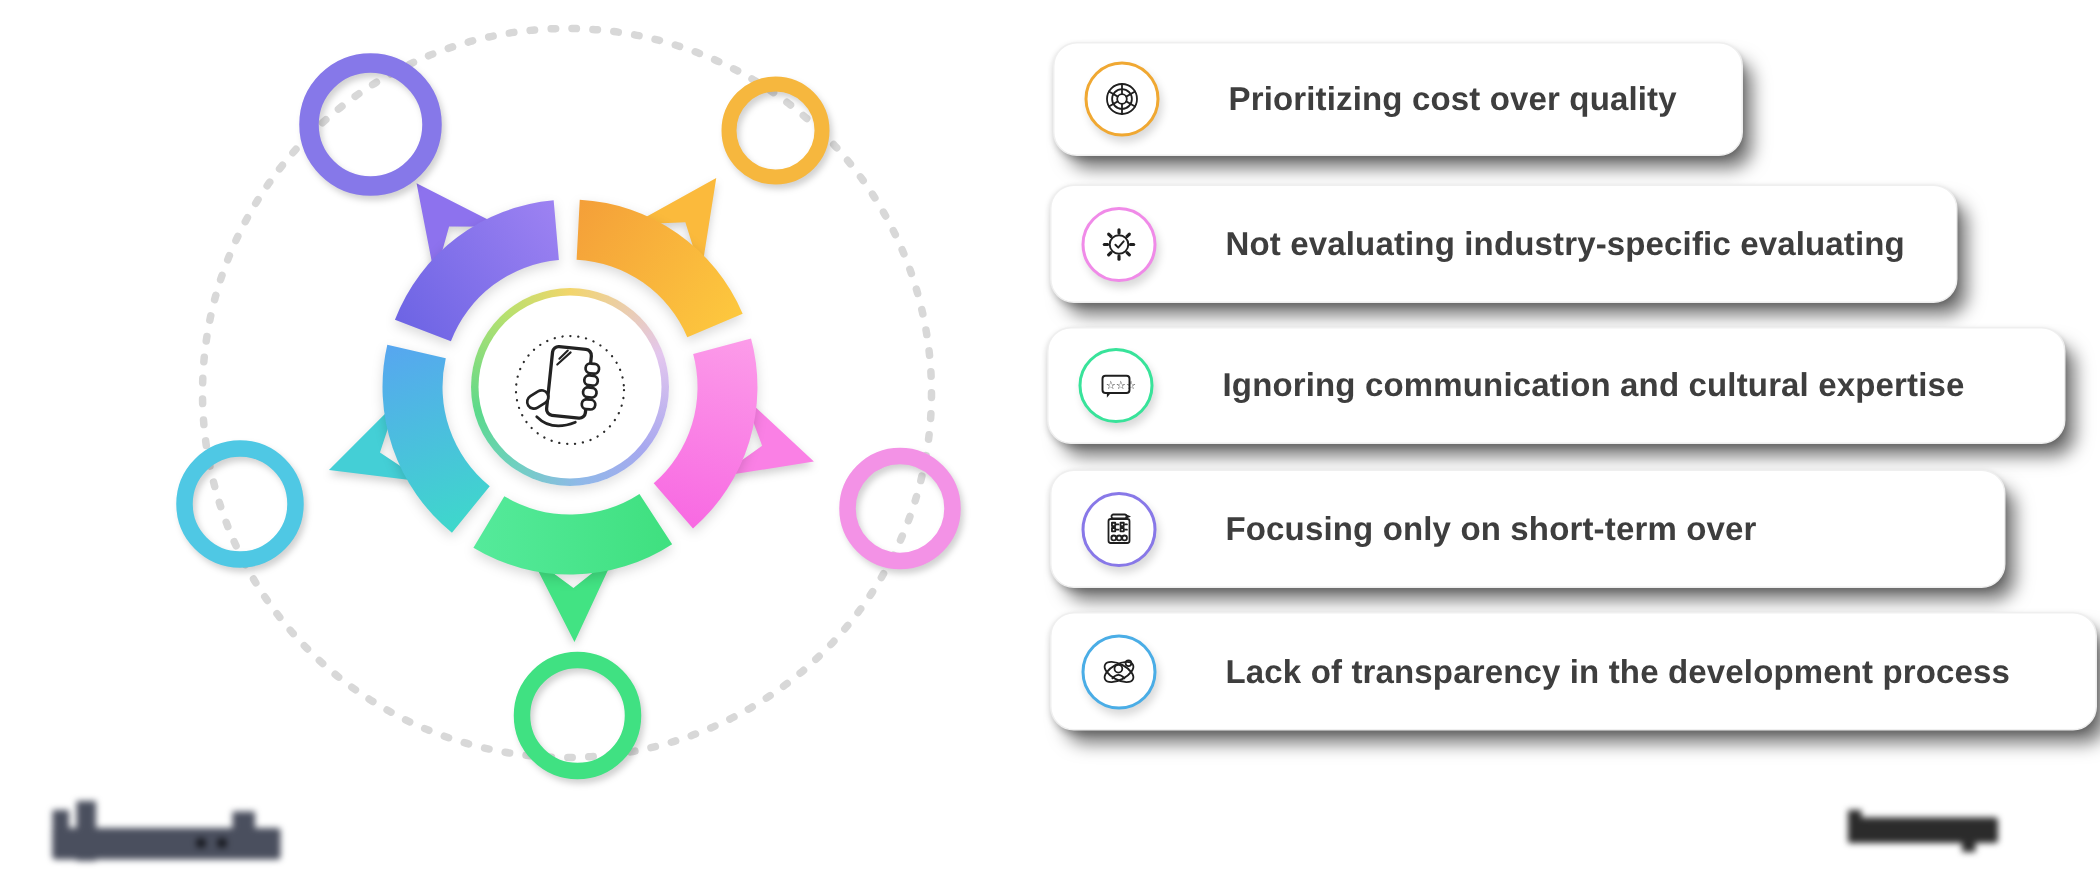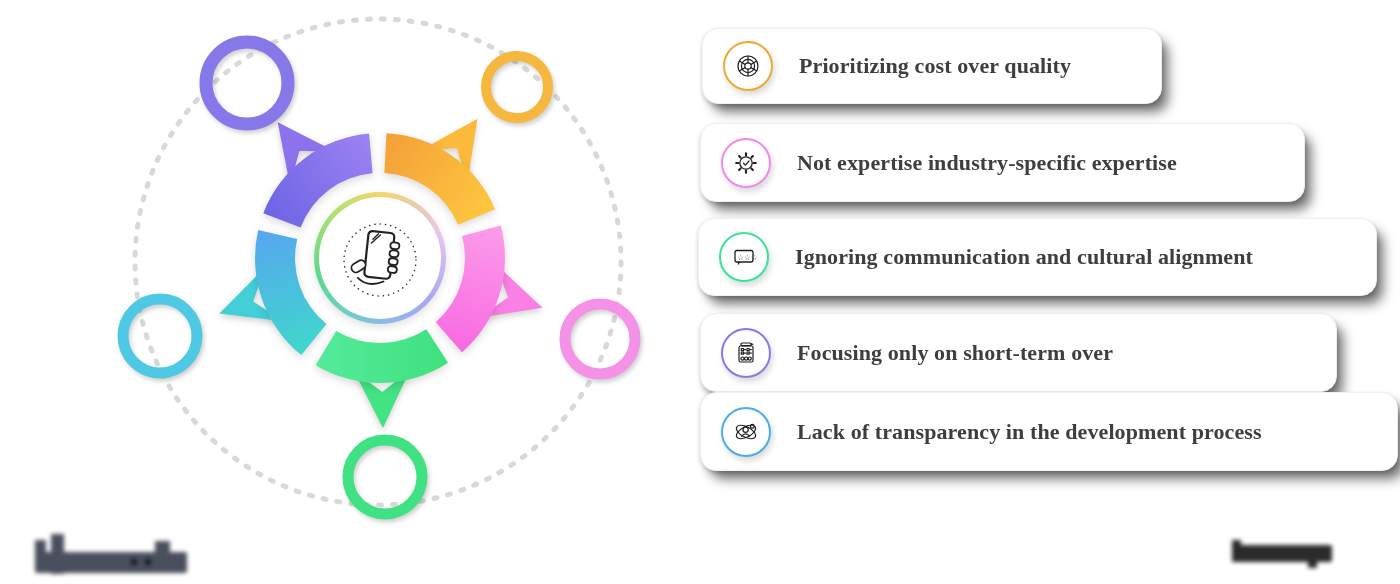--- a/index.html
+++ b/index.html
@@ -36,39 +36,39 @@
     border:1px solid #efefef;
     border-radius:16px;
     box-shadow:0 2px 4px rgba(0,0,0,0.18), 8px 10px 12px -2px rgba(0,0,0,0.55);
     display:flex; align-items:center;
     padding-left:20px; box-sizing:border-box;
   }
   .card-0 { left:702px; top:28px;  width:460px; height:76px; }
   .card-1 { left:700px; top:123px; width:605px; height:79px; }
   .card-2 { left:698px; top:218px; width:679px; height:78px; }
   .card-3 { left:700px; top:313px; width:637px; height:79px; }
-  .card-4 { left:700px; top:392px; width:698px; height:79px; }
+  .card-4 { left:700px; top:408px; width:698px; height:79px; }
 
   .icon-ring {
     width:46px; height:46px; border-radius:50%;
     background:#ffffff; border:2.5px solid #999;
     display:flex; align-items:center; justify-content:center;
     box-shadow:2px 4px 6px rgba(0,0,0,0.15);
     flex:0 0 auto;
   }
   .accent-0 { border-color:#f0a832; }
   .accent-1 { border-color:#f08ae8; }
   .accent-2 { border-color:#38e39a; }
   .accent-3 { border-color:#8878e8; }
   .accent-4 { border-color:#4aade6; }
 
   .card-label {
-    margin-left:26px;
+    margin-left:46px;
     font-size:22px; font-weight:700; color:#3e3e3e;
-    white-space:nowrap; letter-spacing:0.1px;font-family:Liberation Serif, serif;
+    white-space:nowrap; letter-spacing:0.1px;
   }
 
   
   .wm { position:absolute; }
   .wm div { position:absolute; background:#4a4f5e; }
   .wm-left { left:35px; top:534px; width:155px; height:42px; filter:blur(2.3px); }
   .wm-left .b1 { left:0;    top:6px;  width:11px;  height:32px; }
   .wm-left .b2 { left:16px; top:0;    width:13px;  height:40px; }
   .wm-left .b3 { left:0;    top:18px; width:152px; height:21px; border-radius:2px; }
   .wm-left .b4 { left:120px; top:7px; width:15px;  height:13px; }
@@ -184,32 +184,32 @@
           <line x1="13" y1="20.6" x2="13" y2="22.8"></line>
           <line x1="3.2" y1="13" x2="5.4" y2="13"></line>
           <line x1="20.6" y1="13" x2="22.8" y2="13"></line>
           <line x1="6.1" y1="6.1" x2="7.6" y2="7.6"></line>
           <line x1="18.4" y1="18.4" x2="19.9" y2="19.9"></line>
           <line x1="6.1" y1="19.9" x2="7.6" y2="18.4"></line>
           <line x1="18.4" y1="7.6" x2="19.9" y2="6.1"></line>
         </g>
       </svg>
     </div>
-    <div class="card-label">Not expertise industry-specific expertise</div>
+    <div class="card-label">Not evaluating industry-specific evaluating</div>
   </div>
 
   <div class="card card-2">
     <div class="icon-ring accent-2">
       <svg width="26" height="26" viewBox="0 0 26 26" fill="none" stroke="#1f1f1f" stroke-width="1.3" stroke-linejoin="round">
         <rect x="4" y="6.5" width="18" height="11.5" rx="2"></rect>
         <path d="M9.5,18 l-2.6,3.2 l0,-3.2" fill="#1f1f1f" stroke="none"></path>
         <text x="6.2" y="15.6" font-size="7.5" fill="#1f1f1f" stroke="none" font-family="DejaVu Sans, sans-serif">☆☆☆</text>
       </svg>
     </div>
-    <div class="card-label">Ignoring communication and cultural alignment</div>
+    <div class="card-label">Ignoring communication and cultural expertise</div>
   </div>
 
   <div class="card card-3">
     <div class="icon-ring accent-3">
       <svg width="26" height="26" viewBox="0 0 26 26" fill="none" stroke="#1f1f1f" stroke-width="1.2" stroke-linecap="round" stroke-linejoin="round">
         <rect x="6" y="6" width="14" height="16" rx="1.5"></rect>
         <rect x="8" y="3" width="10" height="2.6" rx="1.2"></rect>
         <path d="M18,3 l3,1.3 l-3,1.3 z" fill="#1f1f1f" stroke="none"></path>
         <rect x="8.3" y="8.5" width="2.2" height="2.2"></rect>
         <line x1="11.3" y1="9.6" x2="12.6" y2="9.6"></line>

